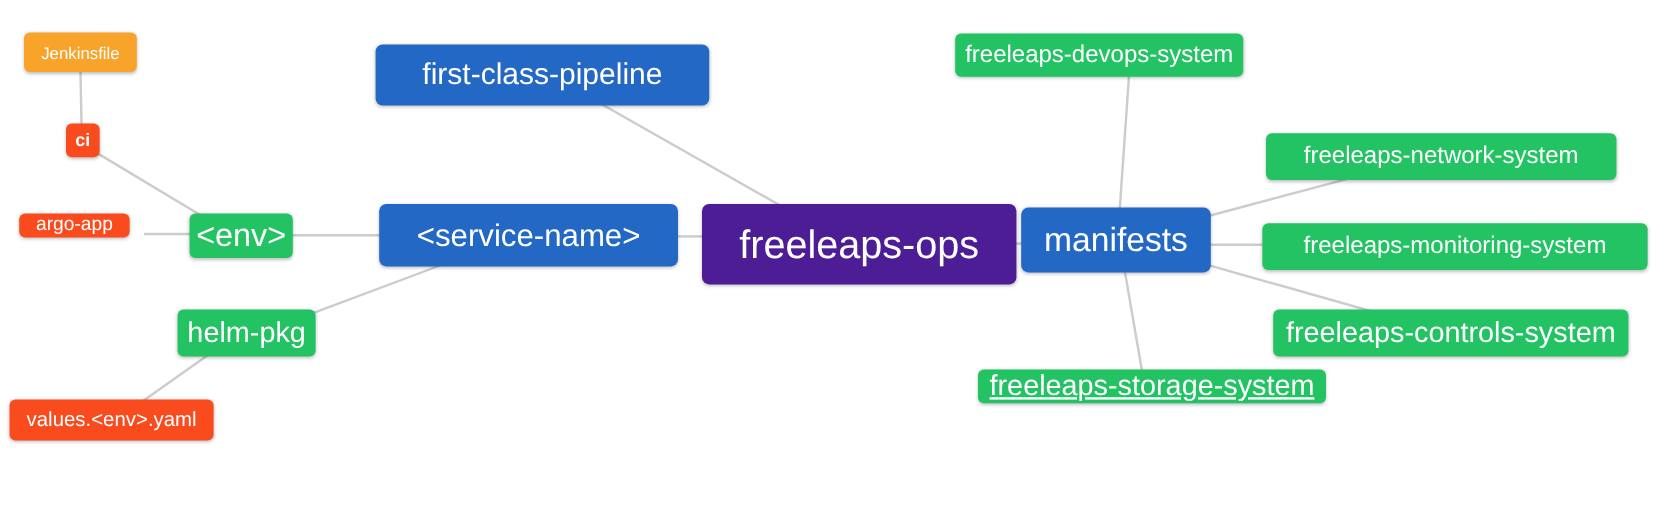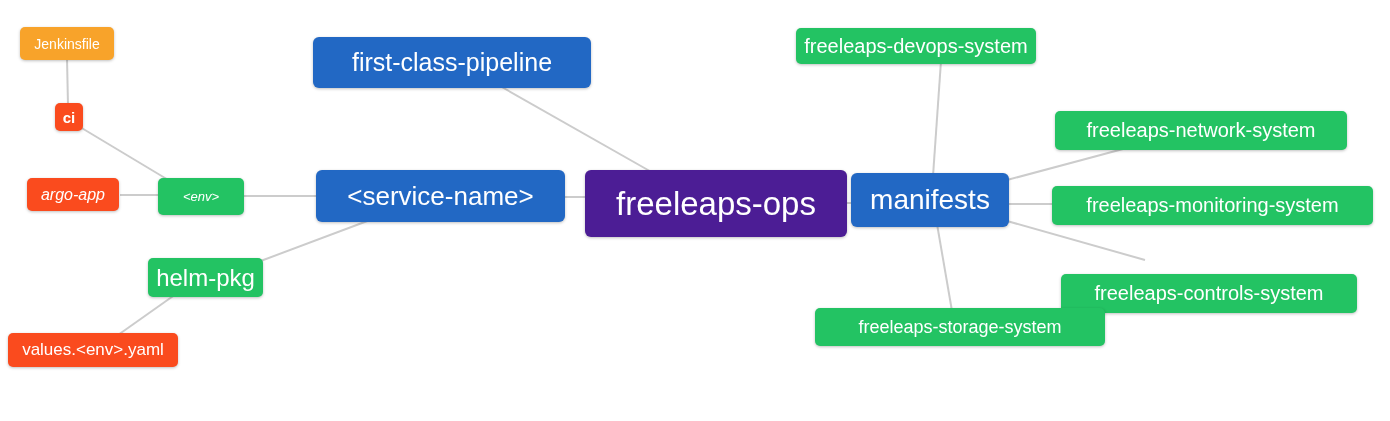--- a/index.html
+++ b/index.html
@@ -43,31 +43,31 @@
   .c-blue  { background: #2268C4; }
   .c-green { background: #23C363; }
   .c-red   { background: #FA4B1E; }
   .c-amber { background: #F8A32A; }
   .c-dark  { background: #4c1d95; }
 
   .n-freeleaps-ops        { left:585px;  top:170px; width:262px; height:67px; font-size:33px; border-radius:6px; }
   .n-first-class-pipeline { left:313px;  top:37px;  width:278px; height:51px; font-size:25px; border-radius:6px; }
   .n-service-name         { left:316px;  top:170px; width:249px; height:52px; font-size:26px; border-radius:6px; }
   .n-manifests            { left:851px;  top:173px; width:158px; height:54px; font-size:28px; border-radius:6px; }
-  .n-env                  { left:158px;  top:178px; width:86px;  height:37px; font-size:13px;font-style:italic; }
+  .n-env                  { left:158px;  top:178px; width:86px;  height:37px; font-size:27px; }
   .n-helm-pkg             { left:148px;  top:258px; width:115px; height:39px; font-size:24px; }
   .n-jenkinsfile          { left:20px;   top:27px;  width:94px;  height:33px; font-size:14px; }
   .n-ci                   { left:55px;   top:103px; width:28px;  height:28px; font-size:15px; font-weight:600; }
-  .n-argo-app             { left:27px;   top:178px; width:92px;  height:33px; font-size:16px;font-style:italic; }
+  .n-argo-app             { left:16px;   top:178px; width:92px;  height:20px; font-size:16px; }
   .n-values-env-yaml      { left:8px;    top:333px; width:170px; height:34px; font-size:17px; }
   .n-devops               { left:796px;  top:28px;  width:240px; height:36px; font-size:20px; }
   .n-network              { left:1055px; top:111px; width:292px; height:39px; font-size:20px; }
   .n-monitoring           { left:1052px; top:186px; width:321px; height:39px; font-size:20px; }
-  .n-controls             { left:1061px; top:274px; width:296px; height:39px; font-size:20px; }
-  .n-storage              { left:815px;  top:308px; width:290px; height:38px; font-size:18px; }
+  .n-controls             { left:1061px; top:258px; width:296px; height:39px; font-size:24px; }
+  .n-storage              { left:815px;  top:308px; width:290px; height:28px; font-size:24px;text-decoration:underline; }
 </style>
 </head>
 <body>
 
 <div class="canvas">
 
   <svg class="edges" viewBox="0 0 1390 421" aria-hidden="true">
     <line x1="67" y1="58" x2="68" y2="106"></line>
     <line x1="80" y1="127" x2="170" y2="181"></line>
     <line x1="120" y1="195" x2="160" y2="195"></line>

